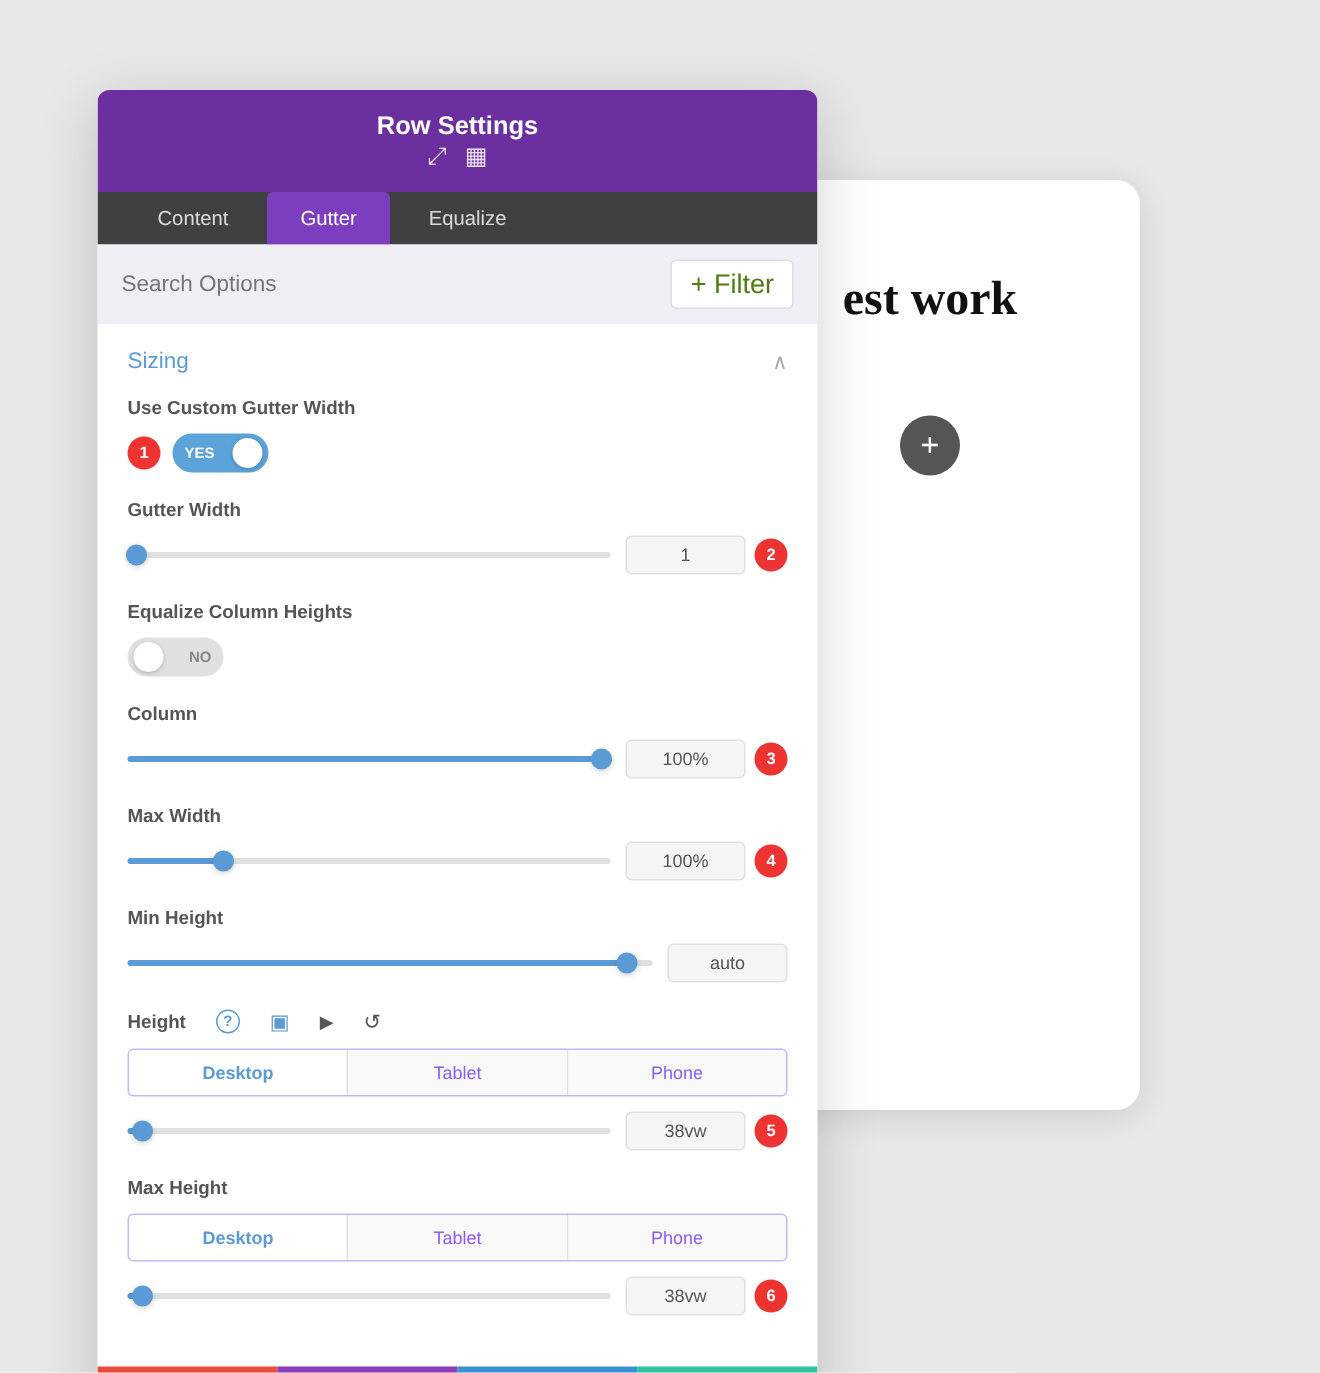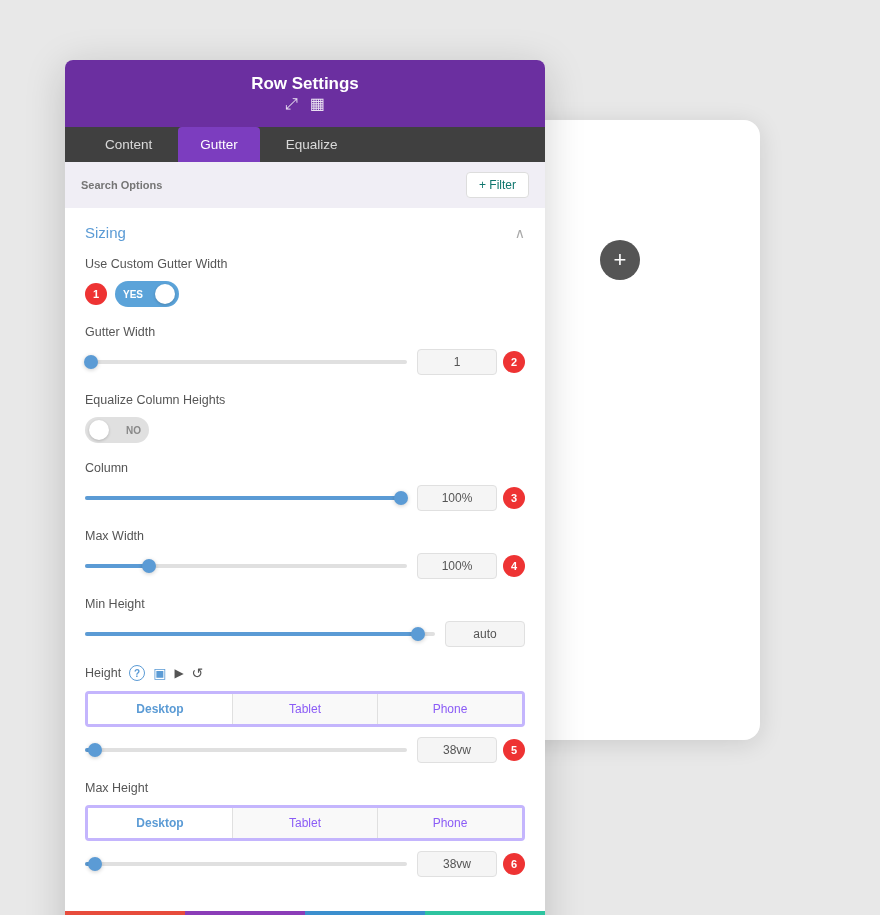--- a/index.html
+++ b/index.html
@@ -125,32 +125,31 @@
       display: flex;
       align-items: center;
       justify-content: space-between;
     }
 
     .search-input {
       background: transparent;
       border: none;
       outline: none;
       color: #a21caf;
-      font-size: 11px;
+      font-size: 15px;
       flex: 1;
-      font-weight: bold;
     }
 
     .filter-btn {
       background: white;
       border: 1px solid #ddd;
       border-radius: 4px;
       padding: 5px 12px;
-      font-size: 12px;
-      color: #0f766e;
+      font-size: 18px;
+      color: #4d7c0f;
       cursor: pointer;
       display: flex;
       align-items: center;
       gap: 5px;
     }
 
     
     .panel-content {
       flex: 1;
       overflow-y: auto;
@@ -180,21 +179,21 @@
 
     
     .field-group {
       margin-bottom: 18px;
     }
 
     .field-label {
       font-size: 12.5px;
       color: #555;
       margin-bottom: 10px;
-      font-weight: 400;
+      font-weight: 700;
     }
 
     
     .toggle-row {
       display: flex;
       align-items: center;
       gap: 8px;
       margin-bottom: 18px;
     }
 
@@ -326,21 +325,21 @@
       width: 20px;
       height: 20px;
       background: white;
       border-radius: 50%;
       box-shadow: 0 1px 3px rgba(0,0,0,0.2);
     }
 
     
     .resp-tabs {
       display: flex;
-      border: 3px solid #c4b5fd;
+      border: 1px solid #c4b5fd;
       border-radius: 4px;
       overflow: hidden;
       margin-bottom: 10px;
     }
 
     .resp-tab {
       flex: 1;
       padding: 8px;
       text-align: center;
       font-size: 12px;
@@ -357,21 +356,21 @@
     .resp-tab.active {
       color: #5b9bd5;
       font-weight: 600;
       background: white;
     }
 
     
     .height-label-row {
       display: flex;
       align-items: center;
-      gap: 8px;
+      gap: 20px;
       margin-bottom: 10px;
     }
 
     .height-label-row .field-label {
       margin-bottom: 0;
     }
 
     .help-icon {
       width: 16px;
       height: 16px;
@@ -423,20 +422,21 @@
 
     .bottom-btn.cancel { background: #e74c3c; }
     .bottom-btn.reset  { background: #8b3db8; }
     .bottom-btn.redo   { background: #3b8fce; }
     .bottom-btn.save   { background: #2ec4a0; }
   </style>
 </head>
 <body>
 
 <div class="bg-card">
+  <div class="bg-card-text">est work</div>
   <div class="bg-card-plus">+</div>
 </div>
 
 <div class="panel">
 
   <div class="panel-header">
     <span class="panel-title">Row Settings</span>
     <div class="header-icons">
       <span class="header-icon">⤢</span>
       <span class="header-icon">▦</span>

